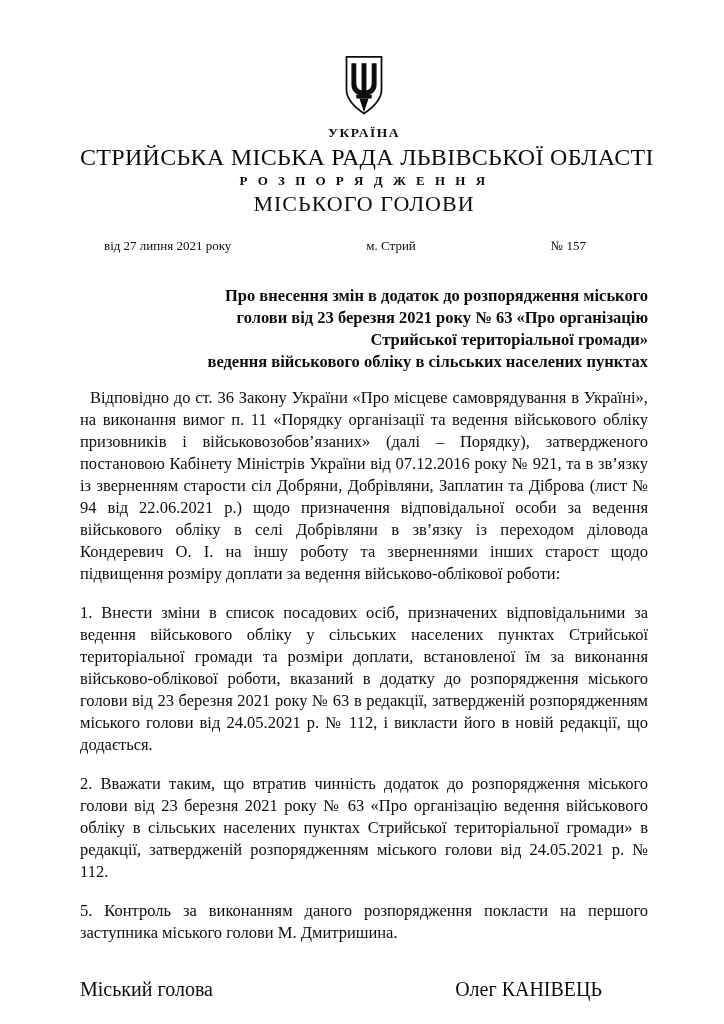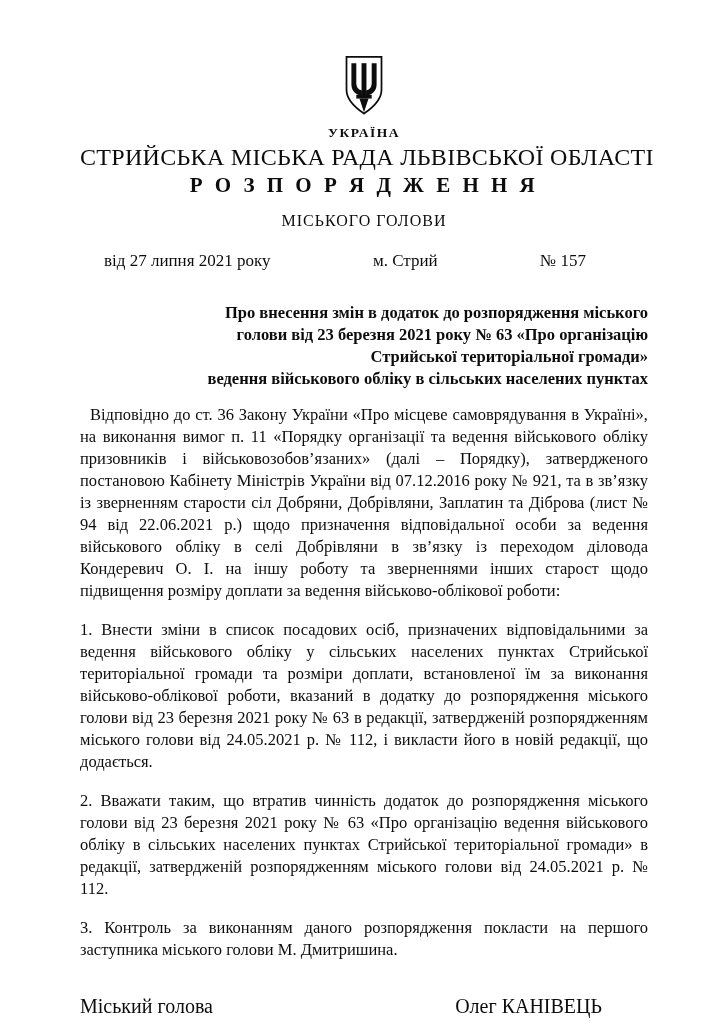--- a/index.html
+++ b/index.html
@@ -23,39 +23,39 @@
     letter-spacing: 1.5px;
     margin-top: 1px;
   }
   .org {
     font-size: 24px;
     letter-spacing: 0.3px;
     margin-top: 3px;
     white-space: nowrap;
   }
   .doctype {
-    font-size: 21px;
+    font-size: 13px;
     font-weight: bold;
     letter-spacing: 3.5px;
     margin-top: 2px;
   }
   .subtype {
-    font-size: 16px;
+    font-size: 22px;
     letter-spacing: 1px;
-    margin-top: 14px;
+    margin-top: 2px;
   }
 
   .dateline {
     display: flex;
     justify-content: space-between;
     align-items: baseline;
     margin-top: 21px;
     padding-left: 24px;
     padding-right: 62px;
-    font-size: 17px;
+    font-size: 13px;
   }
 
   .subject {
     margin-top: 31px;
     font-weight: bold;
     font-size: 16.5px;
     line-height: 22px;
     text-align: right;
   }
 
@@ -109,21 +109,21 @@
     <div class="subject">
       <div>Про внесення змін в додаток  до розпорядження міського</div>
       <div>голови від 23 березня 2021 року № 63 «Про організацію</div>
       <div>Стрийської територіальної громади»</div>
       <div>ведення військового обліку в сільських населених пунктах</div>
     </div>
 
     <p class="para intro">Відповідно до ст. 36 Закону України «Про місцеве самоврядування в Україні», на виконання вимог п. 11 «Порядку організації та ведення військового обліку призовників і військовозобов’язаних» (далі – Порядку), затвердженого постановою Кабінету Міністрів України від 07.12.2016 року № 921, та в зв’язку із зверненням старости сіл Добряни, Добрівляни, Заплатин та Діброва (лист № 94 від 22.06.2021 р.) щодо призначення відповідальної особи за ведення військового обліку в селі Добрівляни в зв’язку із переходом діловода Кондеревич О. І. на іншу роботу та зверненнями інших старост щодо підвищення розміру доплати за ведення військово-облікової роботи:</p>
     <p class="para item">1. Внести зміни в список посадових осіб, призначених відповідальними за ведення військового обліку у сільських населених пунктах Стрийської територіальної громади та розміри доплати, встановленої їм за виконання військово-облікової роботи, вказаний в додатку до розпорядження міського голови від 23 березня 2021 року № 63 в редакції, затвердженій розпорядженням міського голови від 24.05.2021 р. № 112, і викласти його в новій редакції, що додається.</p>
     <p class="para item">2.  Вважати таким, що втратив чинність додаток  до розпорядження міського голови від 23 березня 2021 року № 63  «Про  організацію ведення військового обліку в сільських населених пунктах Стрийської  територіальної громади» в редакції, затвердженій розпорядженням міського голови від 24.05.2021 р. № 112.</p>
-    <p class="para item">3. Контроль за  виконанням даного розпорядження покласти на першого заступника міського голови   М. Дмитришина.</p>
+    <p class="para item">5. Контроль за  виконанням даного розпорядження покласти на першого заступника міського голови   М. Дмитришина.</p>
 
     <div class="signature">
       <span>Міський голова</span>
       <span>Олег КАНІВЕЦЬ</span>
     </div>
 
   </div>
 </div>
 
 </body></html>

